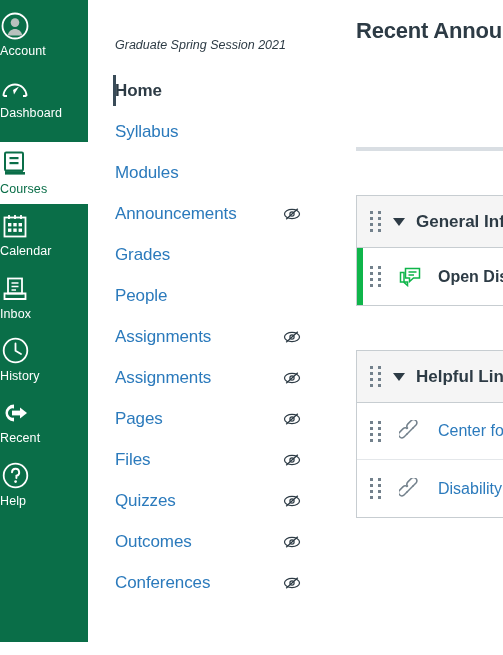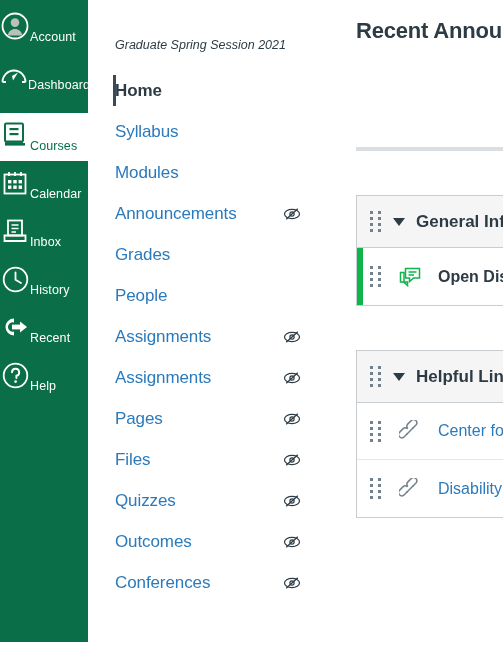--- a/index.html
+++ b/index.html
@@ -26,24 +26,24 @@
     height: 642px;
     background: #0a6e48;
     display: flex;
     flex-direction: column;
     align-items: stretch;
     padding-top: 4px;
   }
   .gnav-item {
     position: relative;
     display: flex;
-    flex-direction: row;
-    align-items: flex-end;
+    flex-direction: column;
+    align-items: flex-start;
     justify-content: flex-start;
-    padding: 7px 0 8px 0;
+    padding: 7px 16px 8px 0;
     color: #ffffff;
     text-decoration: none;
     cursor: pointer;
     flex: 0 0 auto;
   }
   .gnav-item.active {
     background: #ffffff;
     color: #0a6e48;
     margin-top: 13px;
   }

